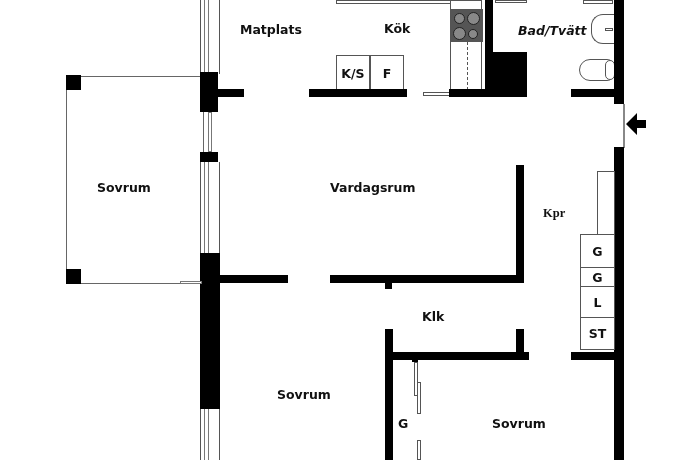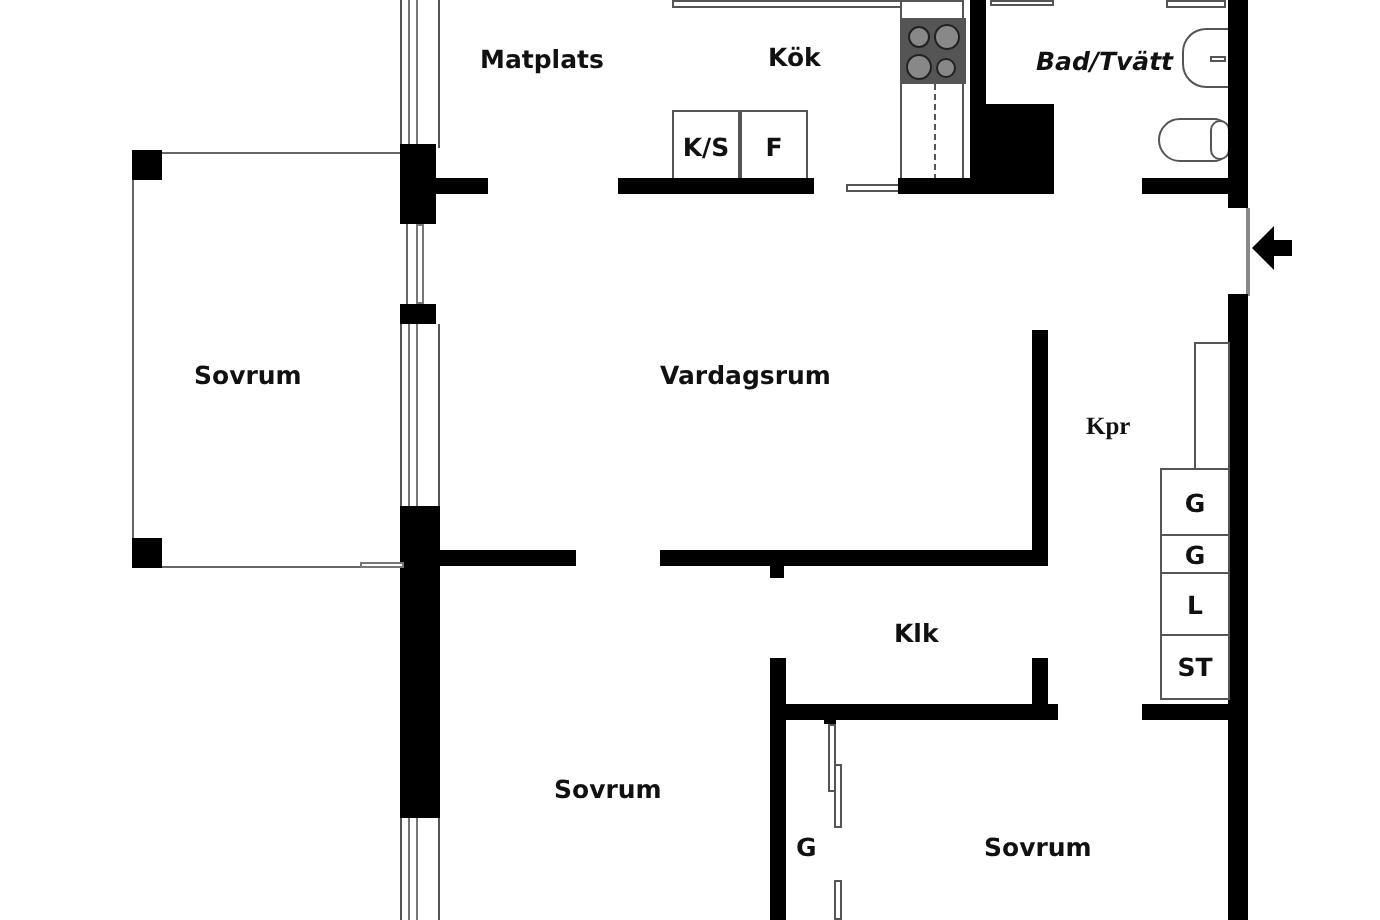--- a/index.html
+++ b/index.html
@@ -93,21 +93,21 @@
       <span>G</span>
     </div>
   <div class="cab" style="left:580px;top:286px;width:35px;height:32px;">
       <span>L</span>
     </div>
   <div class="cab" style="left:580px;top:317px;width:35px;height:33px;">
       <span>ST</span>
     </div>
   <div class="w" style="left:571px;top:352px;width:45px;height:8px;"></div>
 
-  <div class="lbl" style="left:447px;top:311px;">Klk</div>
+  <div class="lbl" style="left:422px;top:311px;">Klk</div>
   <div class="w" style="left:385px;top:329px;width:8px;height:131px;"></div>
   <div class="w" style="left:516px;top:329px;width:8px;height:30px;"></div>
   <div class="w" style="left:385px;top:352px;width:144px;height:8px;"></div>
   <div class="w" style="left:412px;top:358px;width:6px;height:4px;"></div>
 
   <div class="lbl" style="left:277px;top:389px;">Sovrum</div>
   <div class="lbl" style="left:492px;top:418px;">Sovrum</div>
 
   <div class="door-leaf" style="left:414px;top:362px;width:4px;height:34px;"></div>
   <div class="door-leaf" style="left:417px;top:382px;width:4px;height:32px;"></div>

